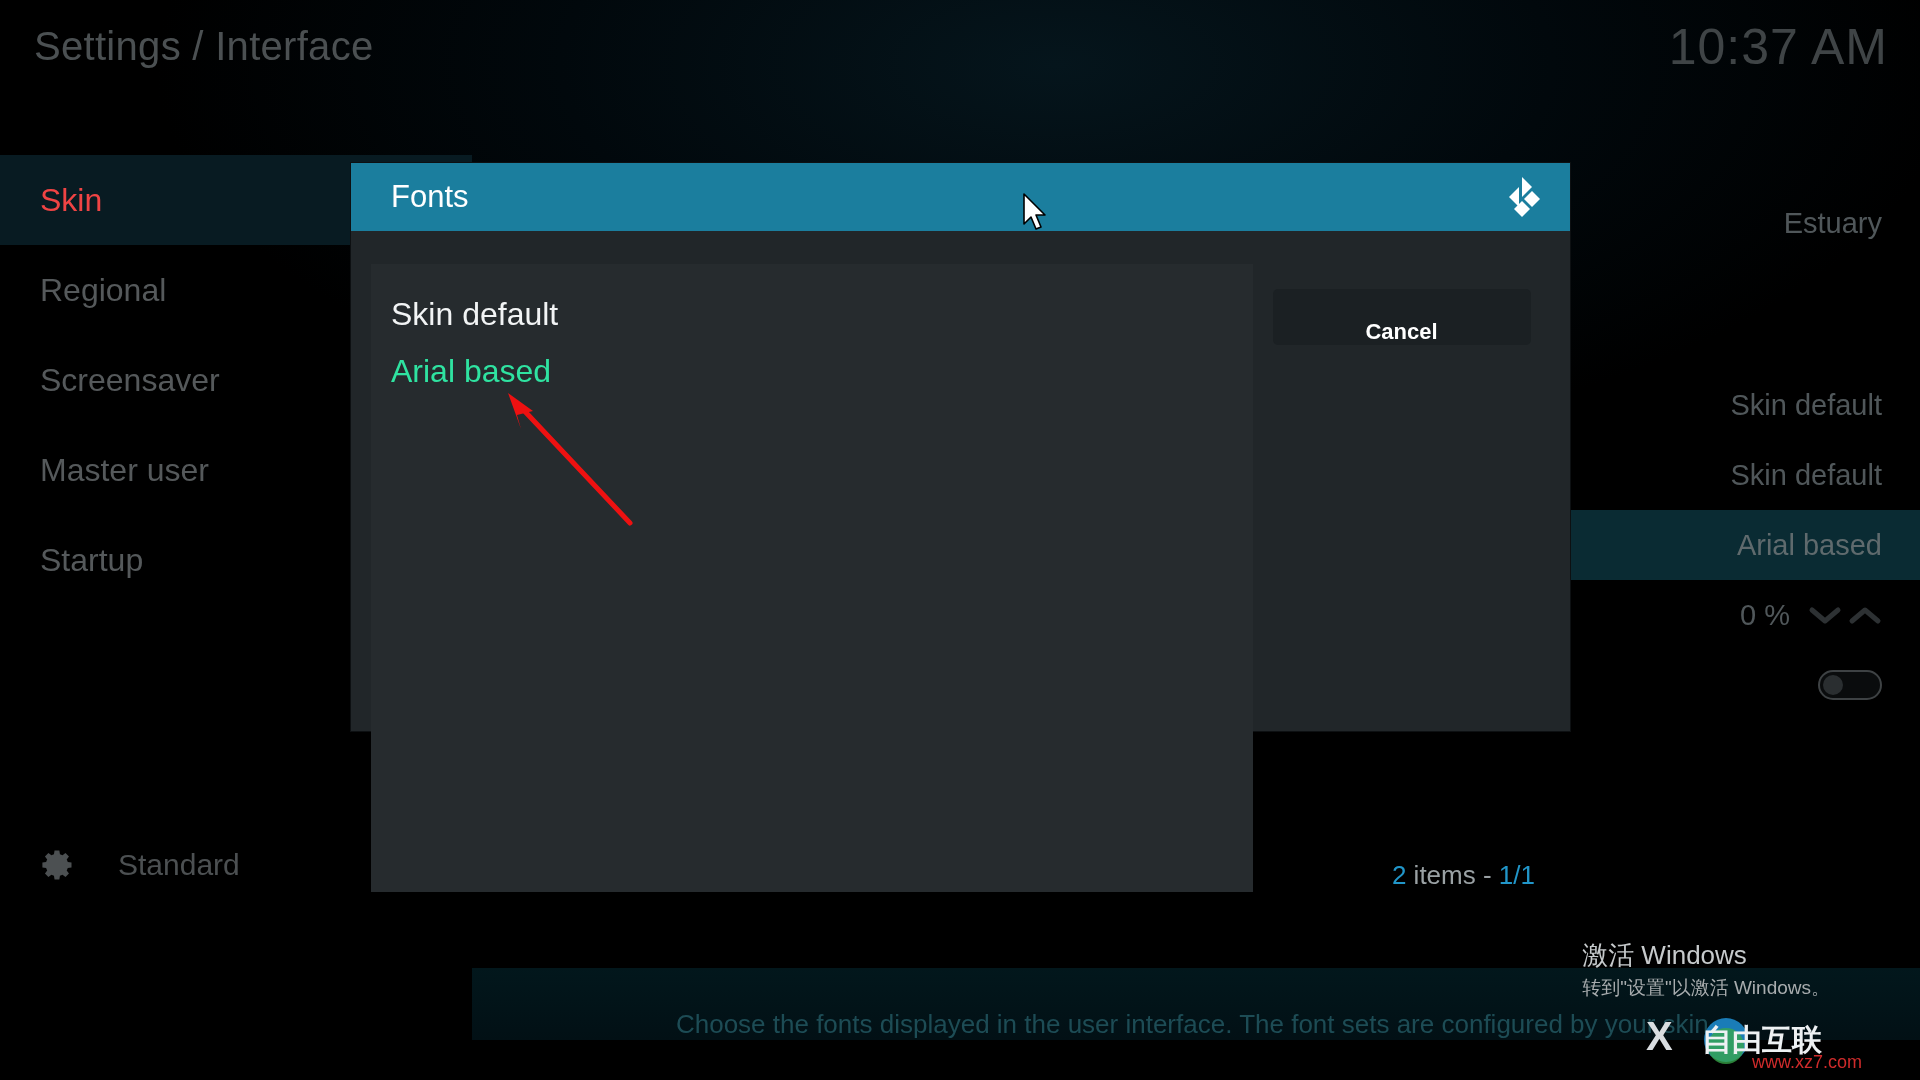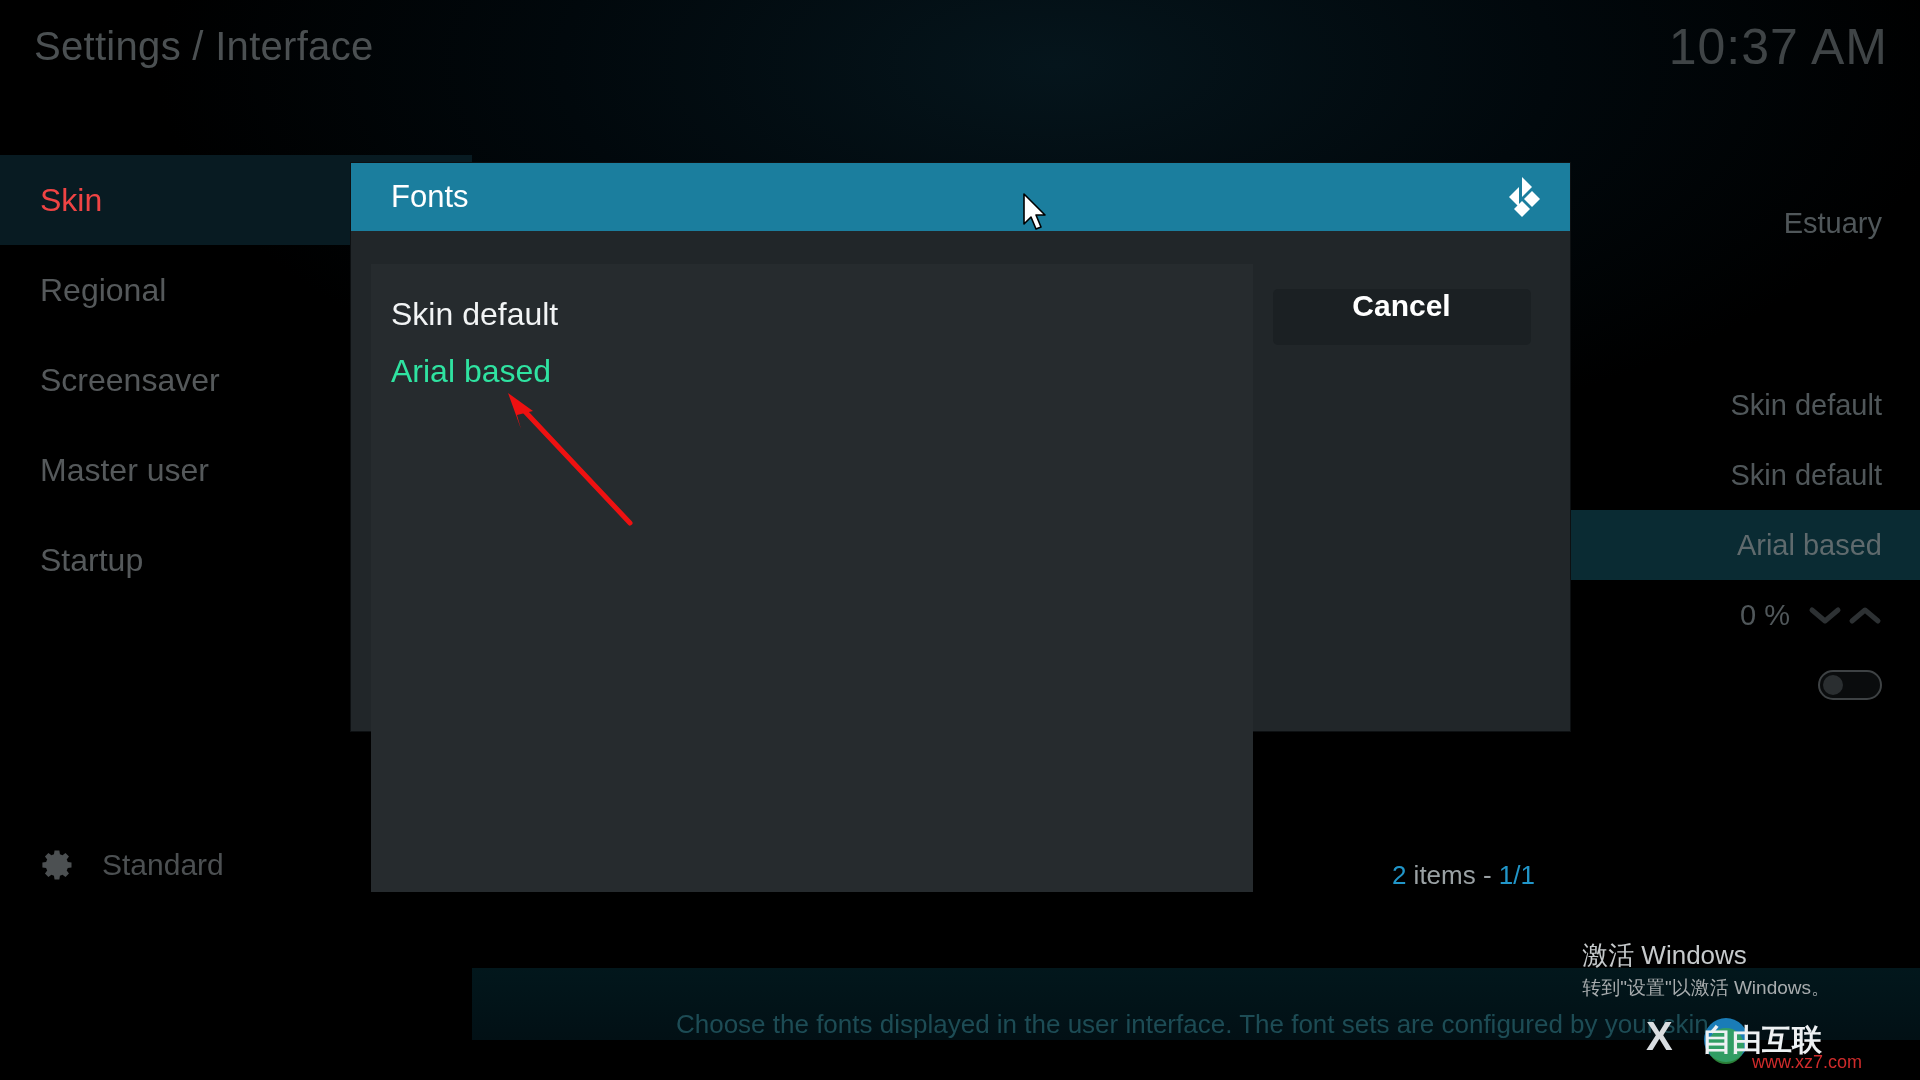--- a/index.html
+++ b/index.html
@@ -57,21 +57,21 @@
   }
   .side-item.selected {
     background: #081b22;
     color: #ef4444;
   }
   .side-bottom {
     position: absolute;
     left: 0; bottom: 62px;
     display: flex; align-items: center;
     padding-left: 40px;
-    gap: 26px;
+    gap: 42px;
     color: #4c5052;
     font-size: 30px;
     white-space: nowrap;
   }
   .gear { width: 36px; height: 36px; flex: 0 0 auto; display:block; }
 
   
   .right-col {
     position: absolute;
     right: 0; top: 138px;
@@ -179,23 +179,23 @@
     position: relative;
     padding-top: 25px;
     display: flex;
     flex-direction: column;
     align-items: center;
   }
   .cancel-btn {
     width: 258px; height: 56px;
     background: #1b2023;
     border-radius: 5px;
-    display: flex; align-items: flex-start; justify-content: center;
+    display: flex; align-items: flex-end; justify-content: center;
     color: #ffffff;
-    font-size: 30px;
+    font-size: 22px;
     font-weight: bold;
     white-space: nowrap;
   }
   .items-count {
     position: absolute;
     right: 15px; bottom: 24px;
     font-size: 26px;
     color: #9aa1a4;
     white-space: nowrap;
     text-align: right;

